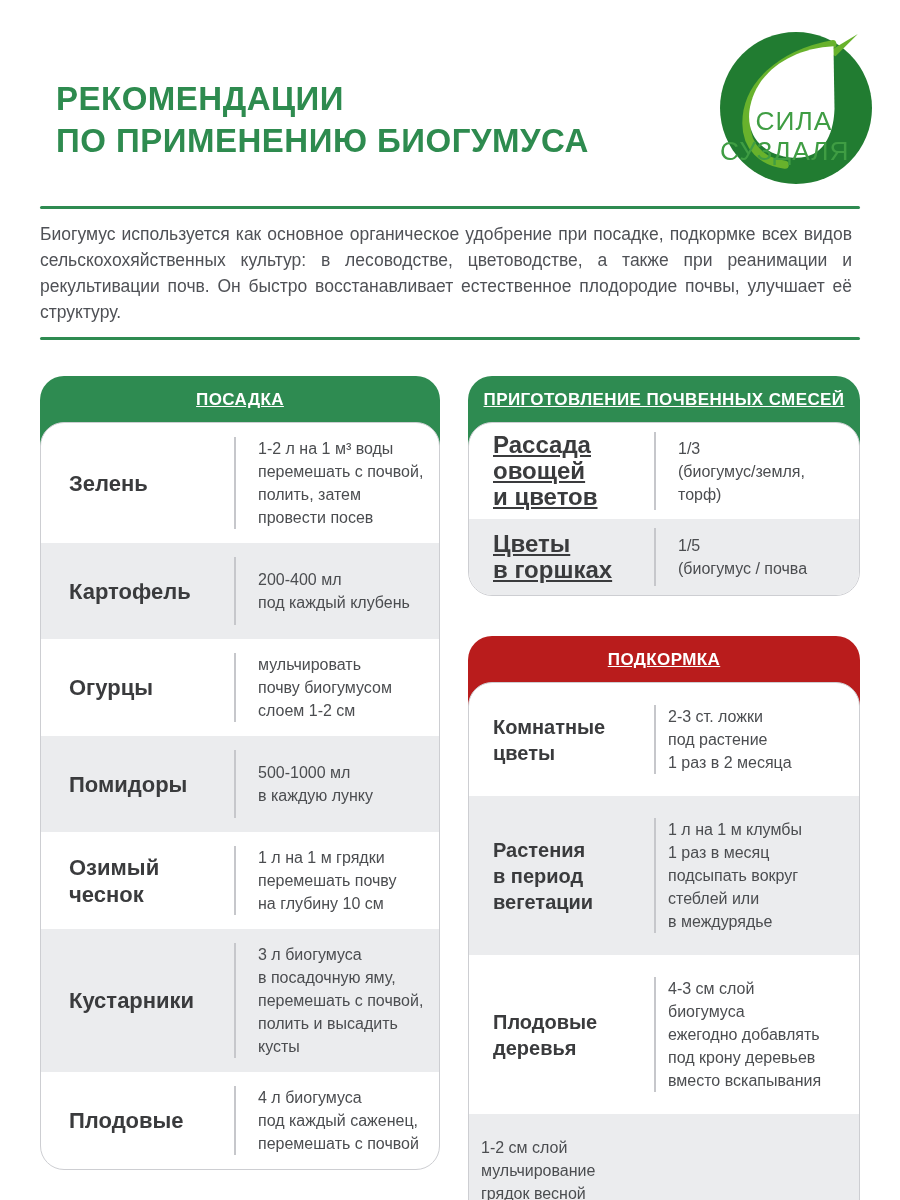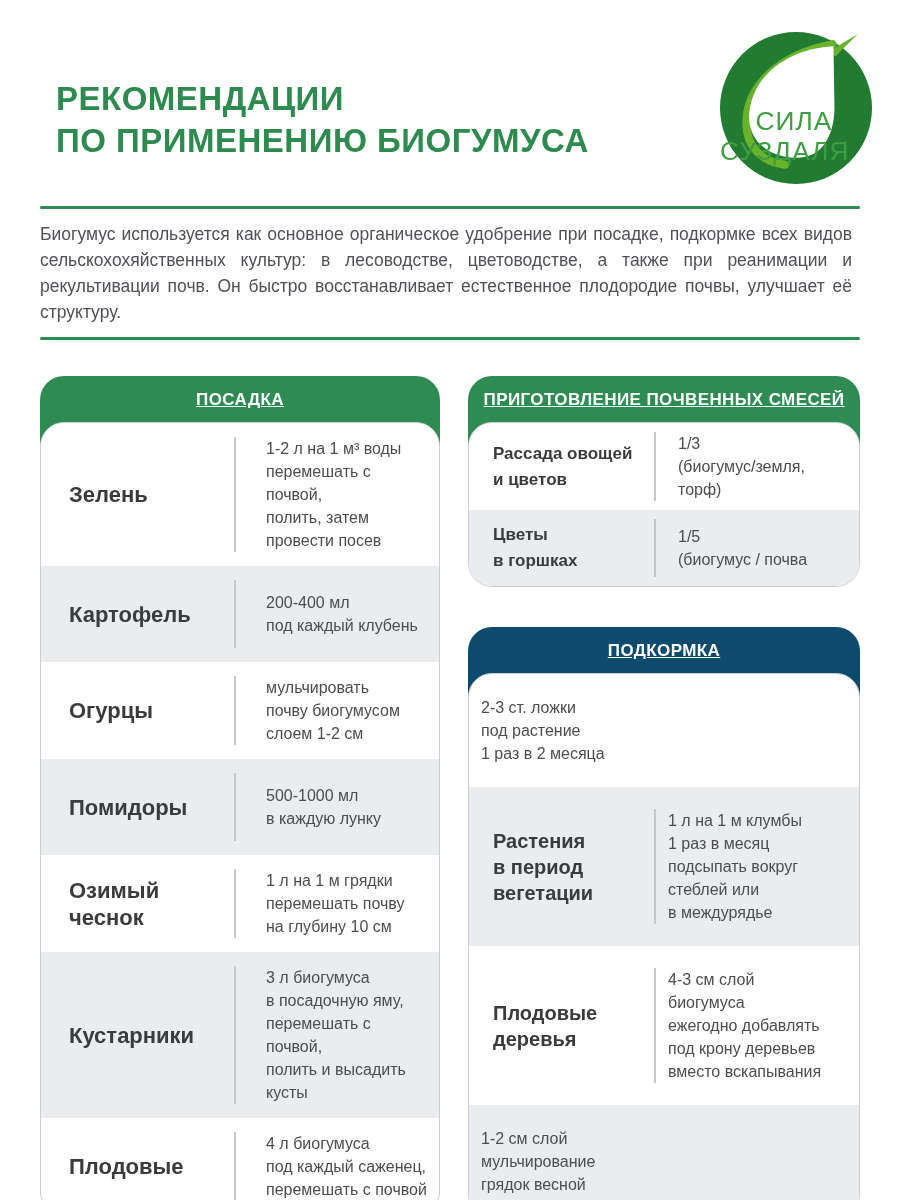--- a/index.html
+++ b/index.html
@@ -41,24 +41,24 @@
   .cell-label{
     border-right:2px solid #c6c7cb;
     font-weight:700;white-space:pre-line;
   }
   .cell-desc{
     font-size:16px;line-height:23px;color:#4b4d50;white-space:pre-line;flex:1;
   }
   
   .t-posadka .row{padding:14px 0;min-height:68px;}
   .t-posadka .cell-label{width:195px;flex:0 0 195px;padding-left:28px;font-size:22px;line-height:27px;}
-  .t-posadka .cell-desc{padding:0 12px 0 30px;}
+  .t-posadka .cell-desc{padding:0 12px 0 22px;}
   
   .t-small .row{padding:9px 0;min-height:58px;}
-  .t-small .cell-label{width:187px;flex:0 0 187px;padding-left:24px;font-size:17px;line-height:26px;}
+  .t-small .cell-label{width:187px;flex:0 0 187px;padding-left:24px;font-size:24px;line-height:26px;text-decoration:underline;}
   .t-small .cell-desc{padding:0 12px 0 22px;}
   .t-podkormka .row{padding:22px 0;}
   .t-podkormka .cell-label{width:187px;flex:0 0 187px;padding-left:24px;font-size:20px;line-height:26px;}
   .t-podkormka .cell-desc{padding:0 12px 0 12px;}
   .logo-text{font-size:26px;letter-spacing:1px;font-family:"Liberation Sans","DejaVu Sans",sans-serif;}
 </style>
 </head>
 <body>
 
 <div class="top">
@@ -149,23 +149,25 @@
         <div class="row">
           <div class="cell cell-label">Цветы
 в горшках</div>
           <div class="cell cell-desc">1/5
 (биогумус / почва</div>
         </div>
       </div>
     </div>
 
     <div class="card t-podkormka">
-      <div class="card-header" style="background-color: #0c4a6e;">ПОДКОРМКА</div>
+      <div class="card-header" style="background-color: #b91c1c;">ПОДКОРМКА</div>
       <div class="card-body">
         <div class="row">
+          <div class="cell cell-label">Комнатные
+цветы</div>
           <div class="cell cell-desc">2-3 ст. ложки
 под растение
 1 раз в 2 месяца</div>
         </div>
         <div class="row">
           <div class="cell cell-label">Растения
 в период
 вегетации</div>
           <div class="cell cell-desc">1 л на 1 м клумбы
 1 раз в месяц

